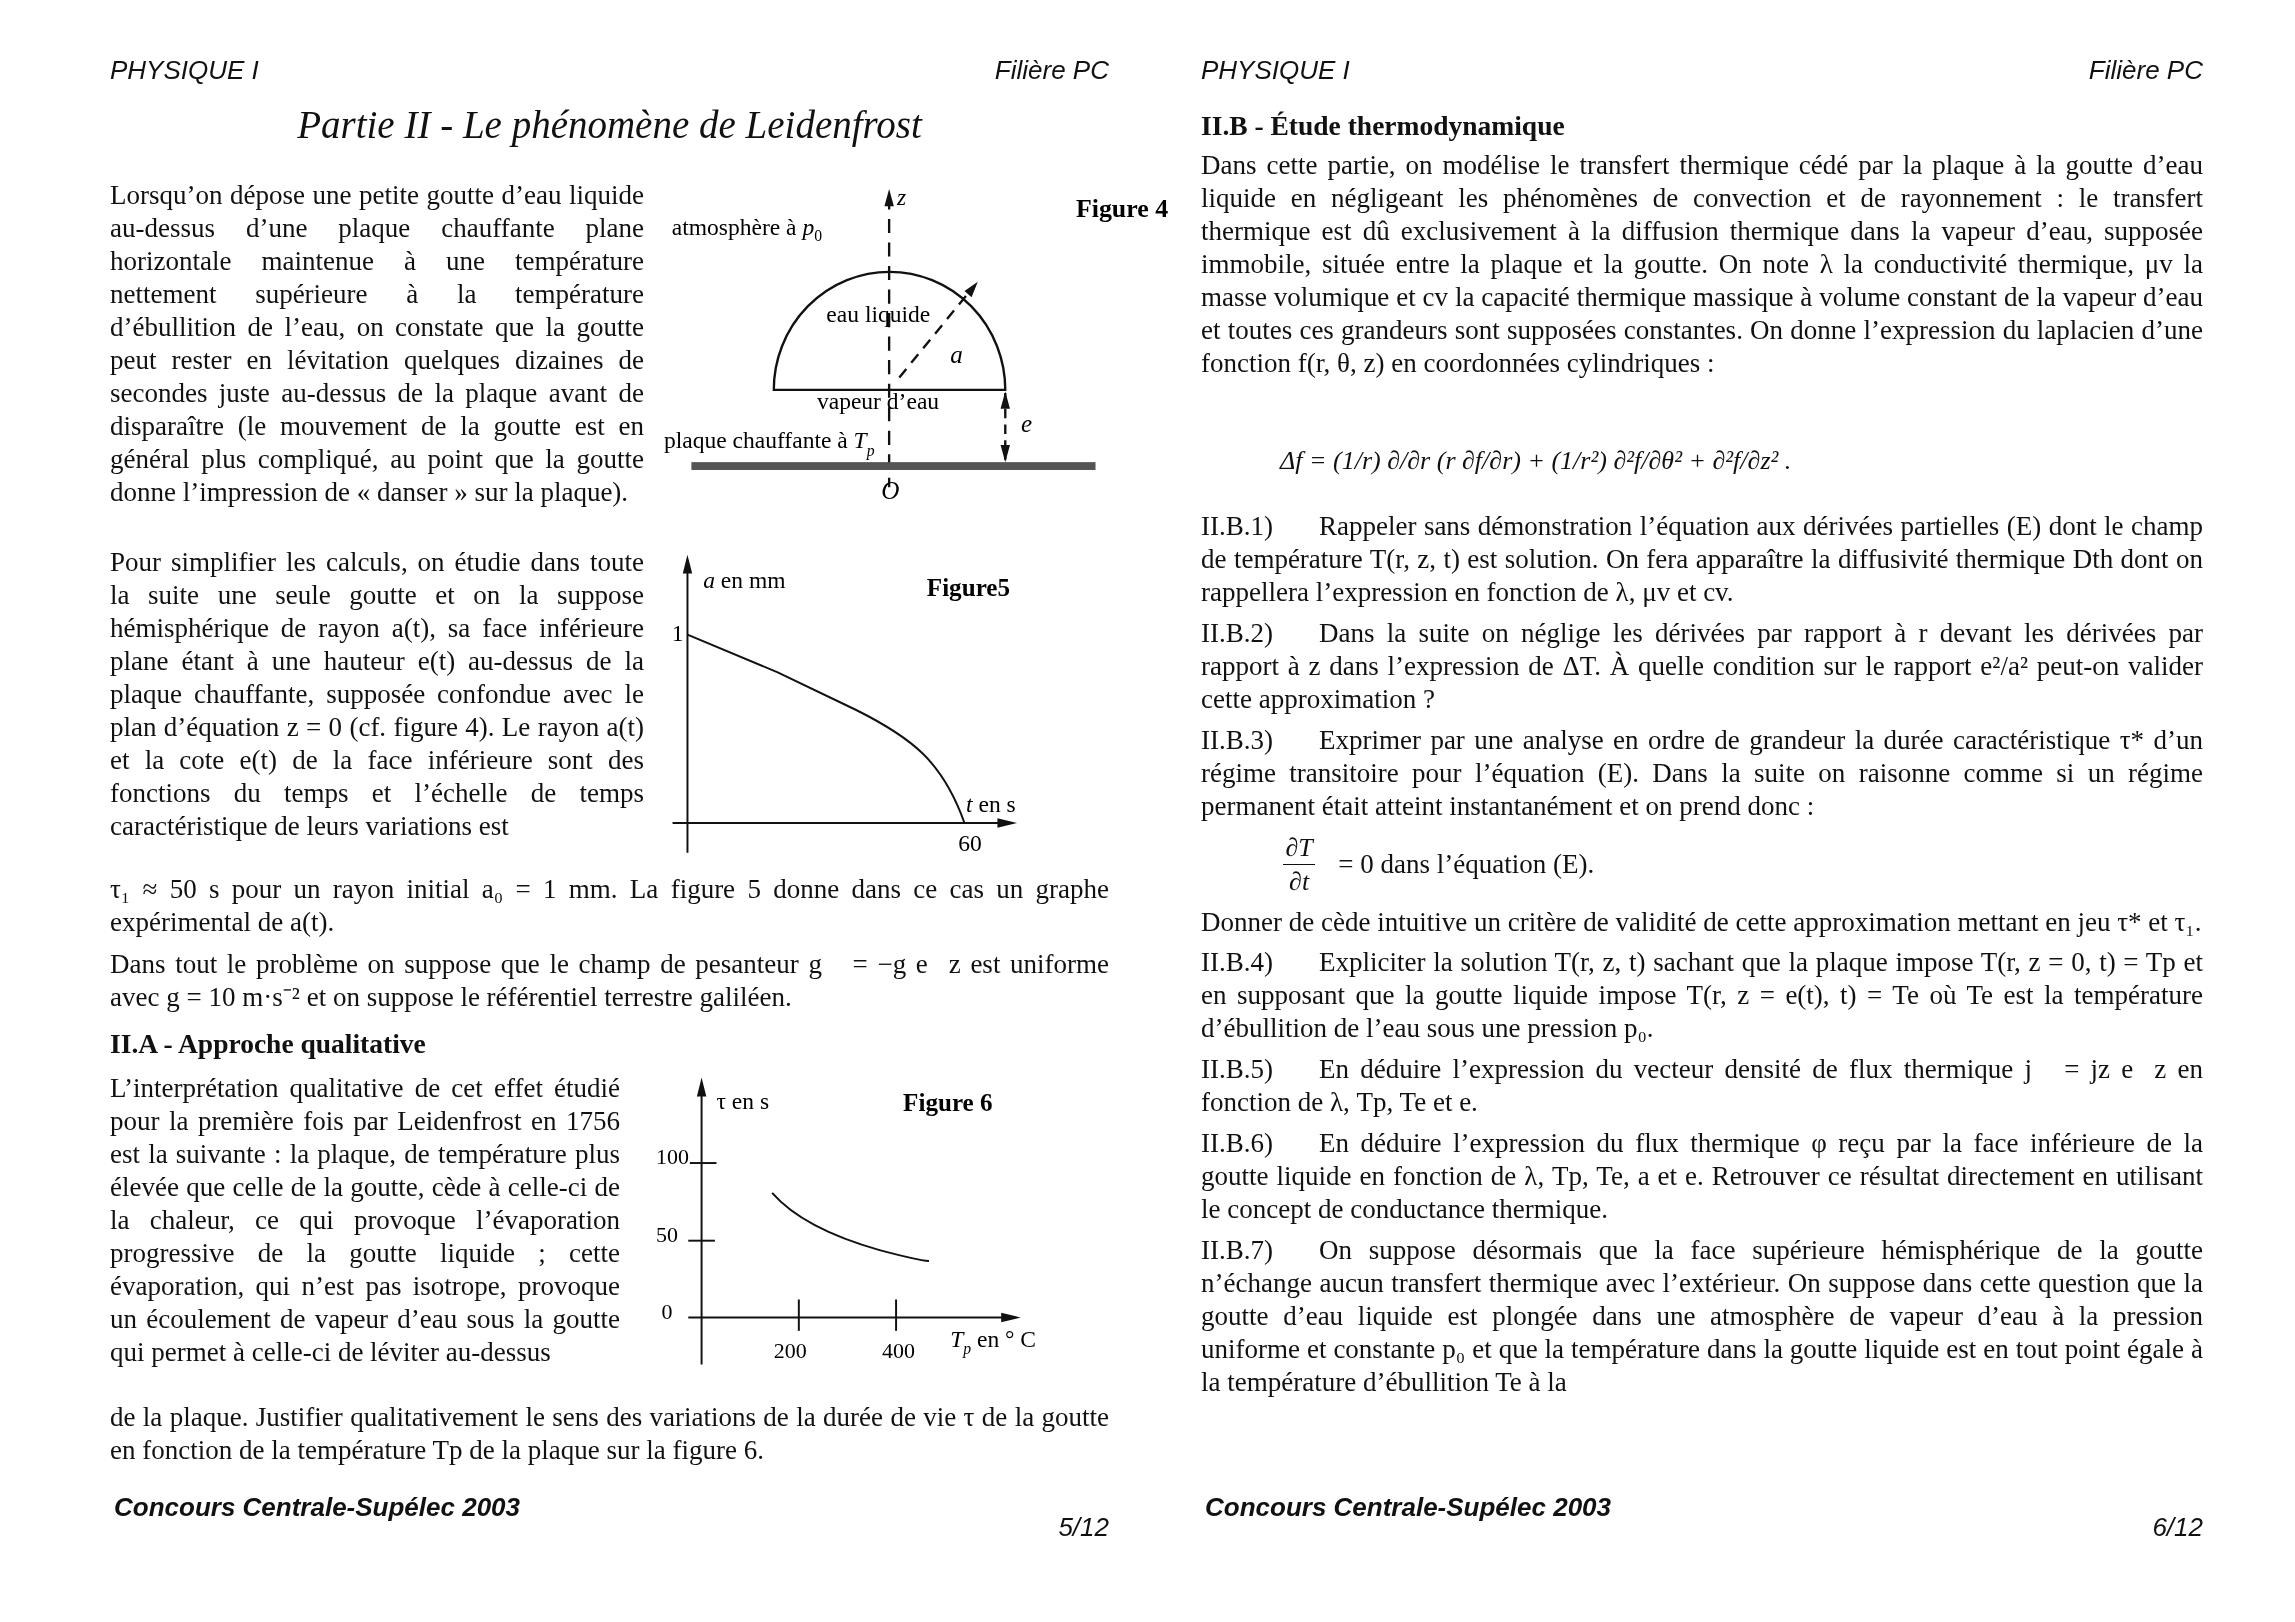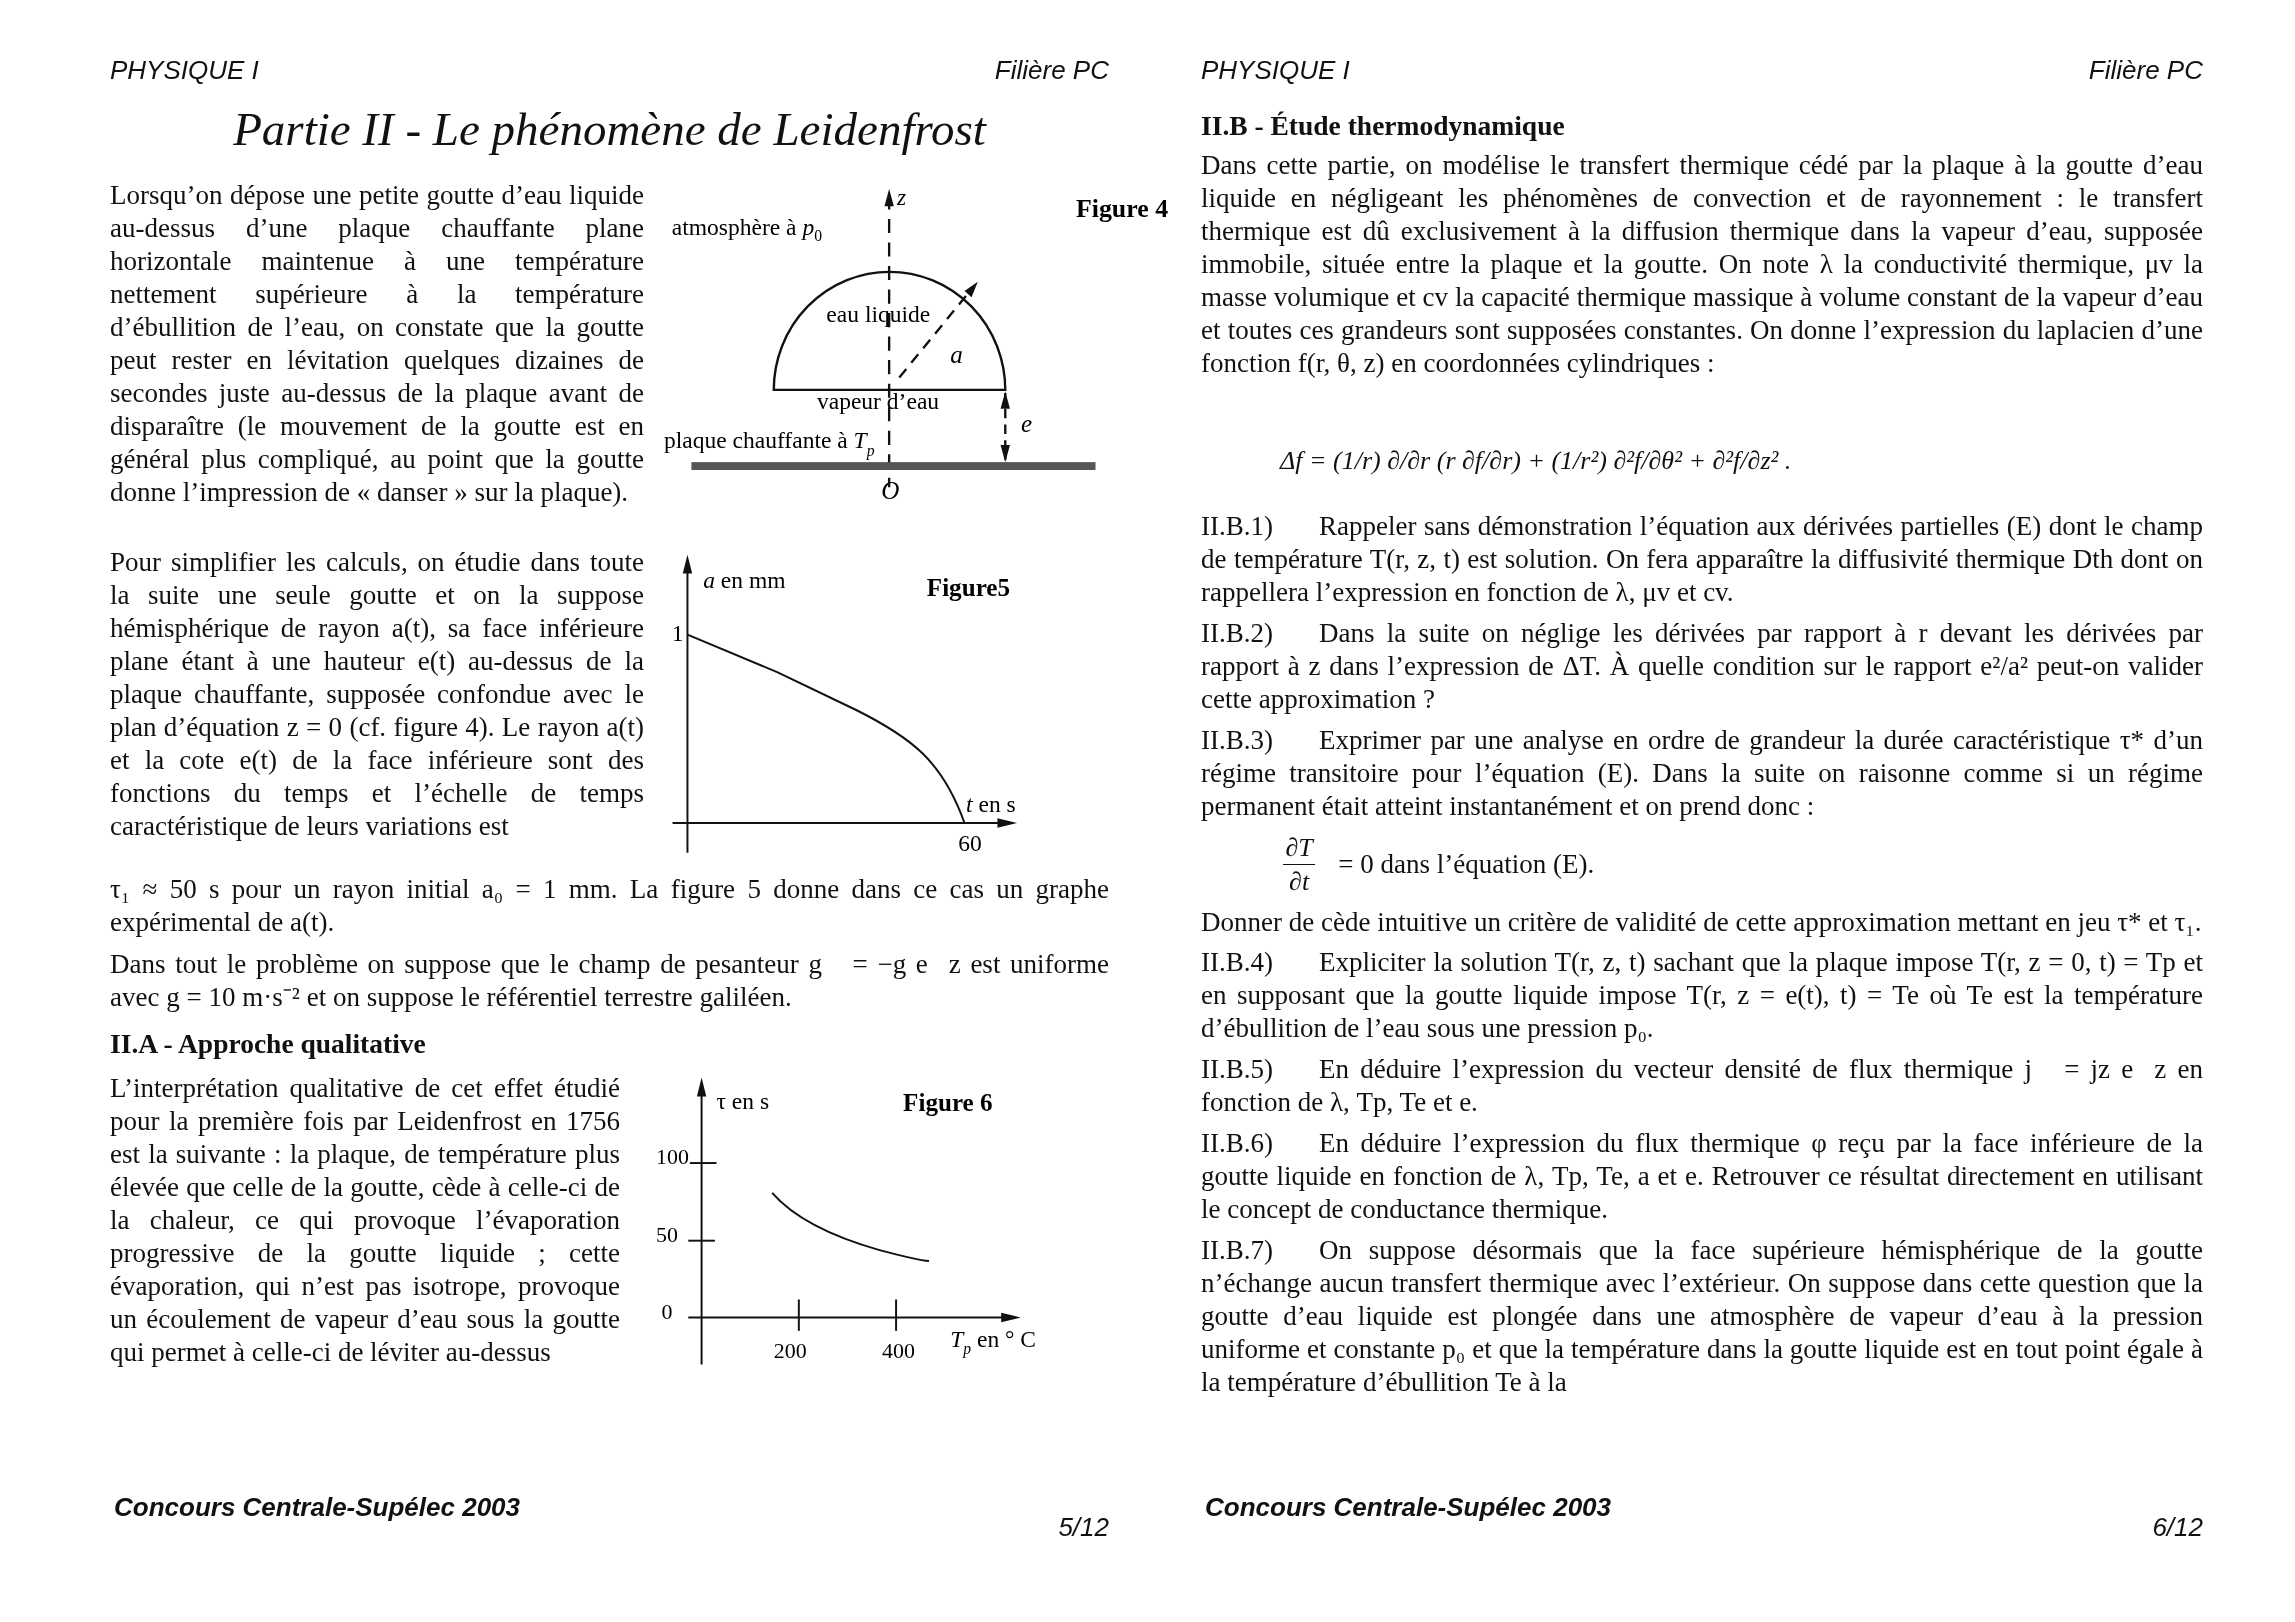--- a/index.html
+++ b/index.html
@@ -6,21 +6,21 @@
   body { width:2295px; height:1623px; position:relative; overflow:hidden; color:#111; font-family:"DejaVu Serif", "Liberation Serif", serif; }
   .page { position:absolute; top:0; height:1623px; }
   #page-left { left:110px; width:999px; }
   #page-right { left:1201px; width:1002px; }
   .hdr { position:absolute; top:55px; left:0; right:0; height:35px; font-family:"Liberation Sans", sans-serif; font-style:italic; font-size:26px; }
   .hdr .l { position:absolute; left:0;text-align:right; }
   .hdr .r { position:absolute; right:0; }
   .ftr { position:absolute; top:1492px; left:0; right:0; height:35px; font-family:"Liberation Sans", sans-serif; font-style:italic; font-size:26px; }
   .ftr .l { position:absolute; left:4px;font-weight:bold; }
   .ftr .r { position:absolute; right:0;margin-top:20px; }
-  .title { position:absolute; top:102px; left:0; right:0; text-align:center; font-family:"Liberation Serif", serif; font-style:italic; font-size:47px; }
+  .title { position:absolute; top:102px; left:0; right:0; text-align:center; font-family:"Liberation Serif", serif; font-style:italic; font-size:39px; }
   .txt { position:absolute; font-family:"Liberation Serif", serif; font-size:27px; line-height:33px; text-align:justify; hyphens:manual; }
   .txt p { margin:0 0 7.9px 0; }
   .sec { position:absolute; font-family:"Liberation Serif", serif; font-weight:bold; font-size:27.5px; }
   .qn { display:inline-block; width:118px; }
   .eq { font-family:"Liberation Serif", serif; font-size:26px; font-style:italic; }
   .frac { display:inline-flex; flex-direction:column; vertical-align:middle; text-align:center; margin:0 3.1px; }
   .frac > span:first-child { border-bottom:1.6px solid #111; padding:0 2.4px; }
   svg text { font-family:"Liberation Serif", serif; }
 </style>
 </head>
@@ -92,20 +92,21 @@
     <text x="320" y="45" font-size="32" font-weight="bold">Figure 6</text>
     <text x="5" y="112" font-size="28">100</text>
     <text x="5" y="212" font-size="28">50</text>
     <text x="12" y="310" font-size="28">0</text>
     <text x="155" y="360" font-size="28">200</text>
     <text x="293" y="360" font-size="28">400</text>
     <text x="380" y="345" font-size="30"><tspan font-style="italic">T</tspan><tspan font-size="20" dy="10" font-style="italic">p</tspan><tspan dy="-10"> en ° C</tspan></text>
     <path d="M 153 149 C 180 180, 230 205, 290 222 C 320 230, 340 235, 353 236" fill="none" stroke="#111" stroke-width="2.5"></path>
   </svg>
 
+  <div class="txt" style="top:1401px; left:0; width:999px;">de la plaque. Justifier qualitativement le sens des variations de la durée de vie τ de la goutte en fonction de la température Tp de la plaque sur la figure 6.</div>
 
   <div class="ftr">
     <span class="l">Concours Centrale-Supélec 2003</span>
     <span class="r">5/12</span>
   </div>
 </div>
 
 <div id="page-right" class="page">
   <div class="hdr">
     <span class="l">PHYSIQUE I</span>

